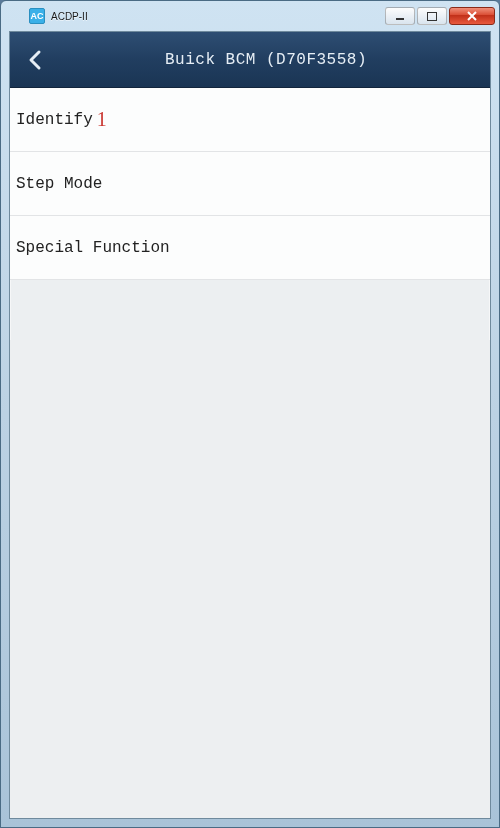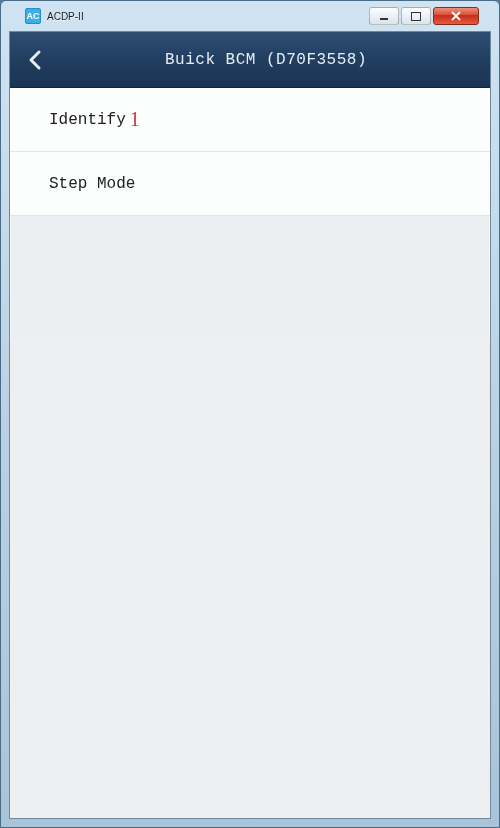--- a/index.html
+++ b/index.html
@@ -7,21 +7,21 @@
   body { background: #5a7a9a; }
 
   
   .win-frame {
     position: absolute; left: 0; top: 0; width: 500px; height: 828px;
     background: linear-gradient(to bottom, #cfe3f2 0%, #bcd2e4 50%, #a9c3d8 100%);
     border: 1px solid #4a6b84;
     border-radius: 6px 6px 0 0;
   }
   .titlebar {
-    height: 30px; display: flex; align-items: center; padding: 0 20px;
+    height: 30px; display: flex; align-items: center; padding: 0 4px; margin-left: 20px;
   }
   .win-icon {
     width: 16px; height: 16px; margin: 0 6px 0 4px;
     background: #3ab0e8; border: 1px solid #2a8fc0; border-radius: 2px;
     display: inline-flex; align-items: center; justify-content: center;
     color: #fff; font-size: 9px; font-weight: bold;
   }
   .win-title { font-size: 10px; color: #1a1a1a; text-shadow: 0 1px 0 rgba(255,255,255,.6); }
   .win-controls { margin-left: auto; display: flex; gap: 0; }
   .win-btn {
@@ -55,21 +55,21 @@
     border-bottom: 1px solid #12253c;
   }
   .back-btn { width: 32px; display: flex; align-items: center; justify-content: center; cursor: pointer; }
   .back-btn svg { stroke: #e6eef5; }
   .header-title { flex: 1; text-align: center; font-size: 16px; letter-spacing: .5px; }
   .header-status { font-size: 14px; color: #d0def0; white-space: nowrap; }
 
   
   .menu-list { background: #fff; }
   .menu-item {
-    height: 64px; display: flex; align-items: center; padding: 0 39px;
+    height: 64px; display: flex; align-items: center; padding: 0 6px;
     font-family: "Courier New", monospace; font-size: 16px; color: #222;
     border-bottom: 1px solid #e2e4e6;
     background: #fcfdfd; cursor: pointer;
   }
   .menu-item:first-child { border-top: none; }
   .item-label { }
   .item-anno { color: #c93630; font-size: 20px; font-family: "Times New Roman", serif; margin-left: 4px; }
 
   .content-rest {
     position: absolute; left: 0; right: 0; top: calc(52px + 64px*4); bottom: 0;
@@ -106,17 +106,21 @@
 
     <div class="menu-list">
       <div class="menu-item">
         <span class="item-label">Identify</span>
         <span class="item-anno">1</span>
       </div>
       <div class="menu-item">
         <span class="item-label">Step Mode</span>
         <span class="item-anno"></span>
       </div>
+      <div class="menu-item">
+        <span class="item-label">Special Function</span>
+        <span class="item-anno"></span>
+      </div>
     </div>
 
     <div class="content-rest"></div>
   </div>
 </div>
 
 </body></html>

